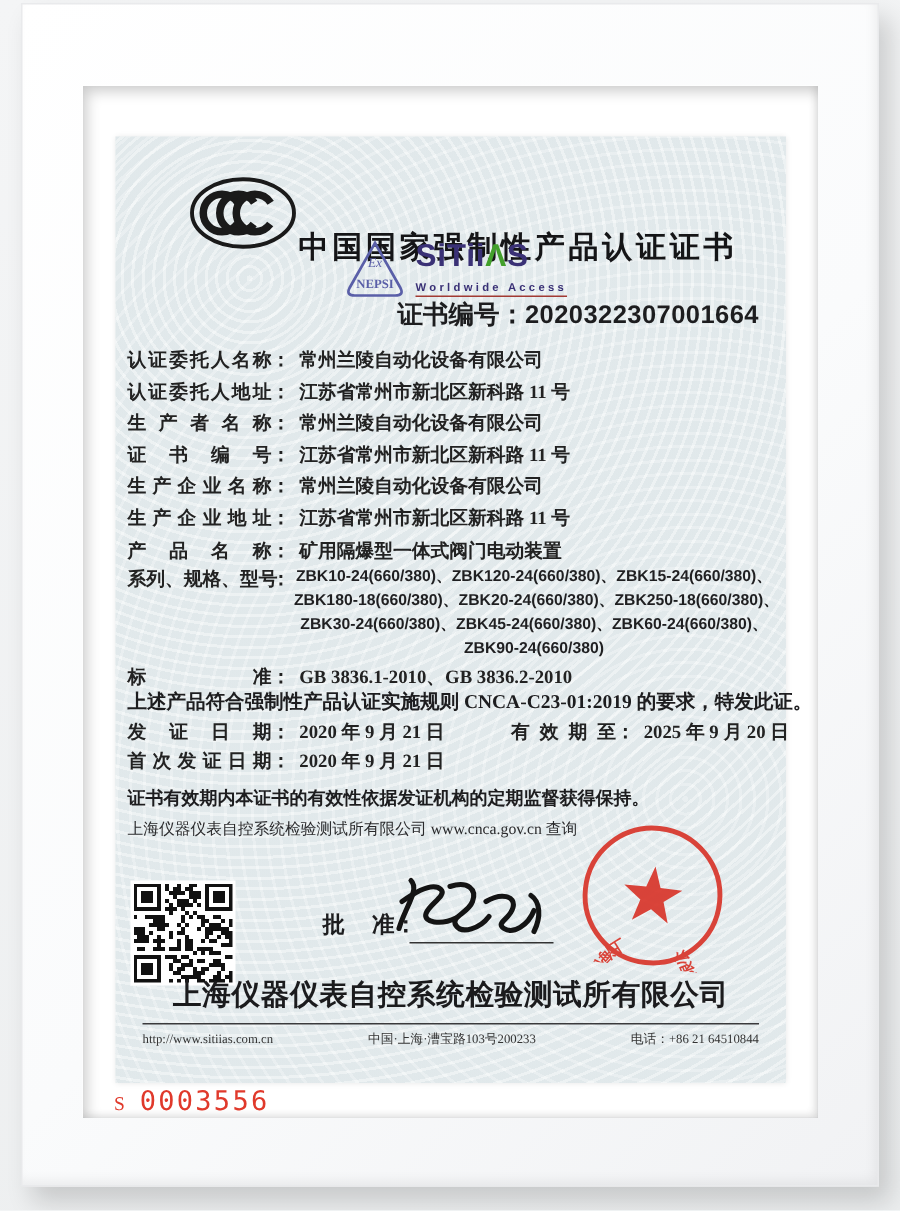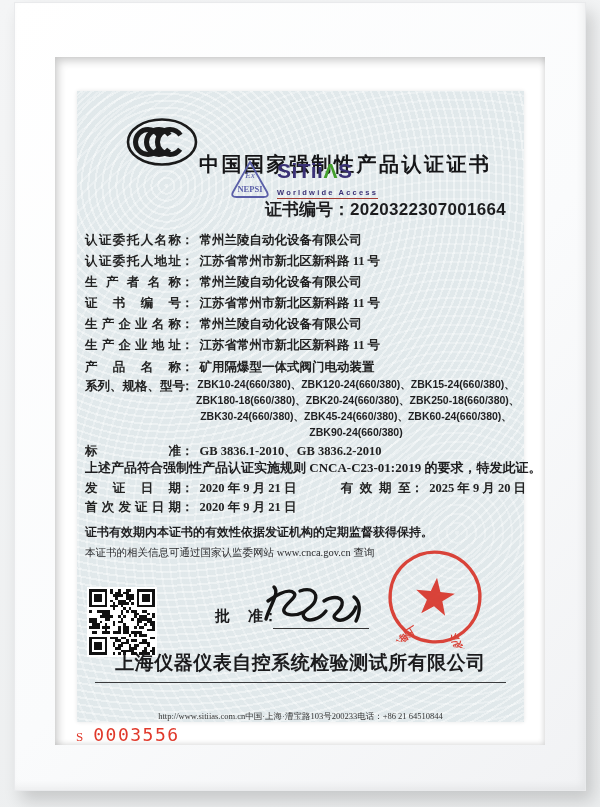--- a/index.html
+++ b/index.html
@@ -38,21 +38,21 @@
   .note{position:absolute;left:8px;top:433px;font-size:12px;font-weight:bold;}
   .query{position:absolute;left:8px;top:455px;font-size:10.5px;color:#2a2a2c;}
   
   .qr{position:absolute;left:10px;top:496px;background:#fff;padding:2px;}
   .approve{position:absolute;left:138px;top:516px;font-size:15px;font-weight:bold;}
   .sigline{position:absolute;left:196px;top:537px;width:96px;border-bottom:1.2px solid #333;}
   .signature{position:absolute;left:183px;top:488px;}
   .stamp{position:absolute;left:310px;top:458px;opacity:.92;transform:rotate(6deg);}
   .issuer{position:absolute;left:0;top:559px;width:447px;text-align:center;font-family:"Liberation Sans",sans-serif;font-weight:bold;font-size:19px;letter-spacing:.5px;color:#1b1b1d;}
   .rule{position:absolute;left:18px;top:591px;width:411px;border-top:1.5px solid #3a3a3c;}
-  .pfooter{position:absolute;left:18px;top:620px;width:411px;display:flex;justify-content:center;font-size:8.5px;color:#333;}
+  .pfooter{position:absolute;left:18px;top:596px;width:411px;display:flex;justify-content:space-between;font-size:8.5px;color:#333;}
   .serial{position:absolute;left:76px;top:724px;color:#e0392b;white-space:nowrap;}
   .serial .pfx{font-size:13px;font-family:"Liberation Serif",serif;margin-right:10px;}
   .serial .digits{font-size:18px;font-family:"DejaVu Sans Mono",monospace;letter-spacing:1.5px;}
 </style>
 </head>
 <body>
 
 <div class="photo">
   <div class="frame"></div>
   <div class="mat"></div>
@@ -104,21 +104,21 @@
     <div class="statement">上述产品符合强制性产品认证实施规则 CNCA-C23-01:2019 的要求，特发此证。</div>
 
     <div class="row" style="top:389px">
       <span class="lbl">发证日期</span><span>：</span><span class="val">2020 年 9 月 21 日</span>
       <span style="display:inline-block;width:38px"></span>
       <span class="lbl-sm">有效期至</span><span>：</span><span class="val">2025 年 9 月 20 日</span>
     </div>
     <div class="row" style="top:408px"><span class="lbl">首次发证日期</span><span>：</span><span class="val">2020 年 9 月 21 日</span></div>
 
     <div class="note">证书有效期内本证书的有效性依据发证机构的定期监督获得保持。</div>
-    <div class="query">本证书的相关信息可通过国家认监委网站 www.cnca.gov.cn 查询</div>
+    <div class="query">上海仪器仪表自控系统检验测试所有限公司 www.cnca.gov.cn 查询</div>
 
     <svg class="qr" id="qr" width="66" height="66" viewBox="0 0 25 25" shape-rendering="crispEdges">
         <rect width="25" height="25" fill="#fff"></rect>
         <g fill="#111">
           <rect x="8" y="0" width="1" height="1"></rect>
           <rect x="11" y="0" width="1" height="1"></rect>
           <rect x="14" y="0" width="1" height="1"></rect>
           <rect x="15" y="0" width="1" height="1"></rect>
           <rect x="8" y="1" width="1" height="1"></rect>
           <rect x="10" y="1" width="1" height="1"></rect>

